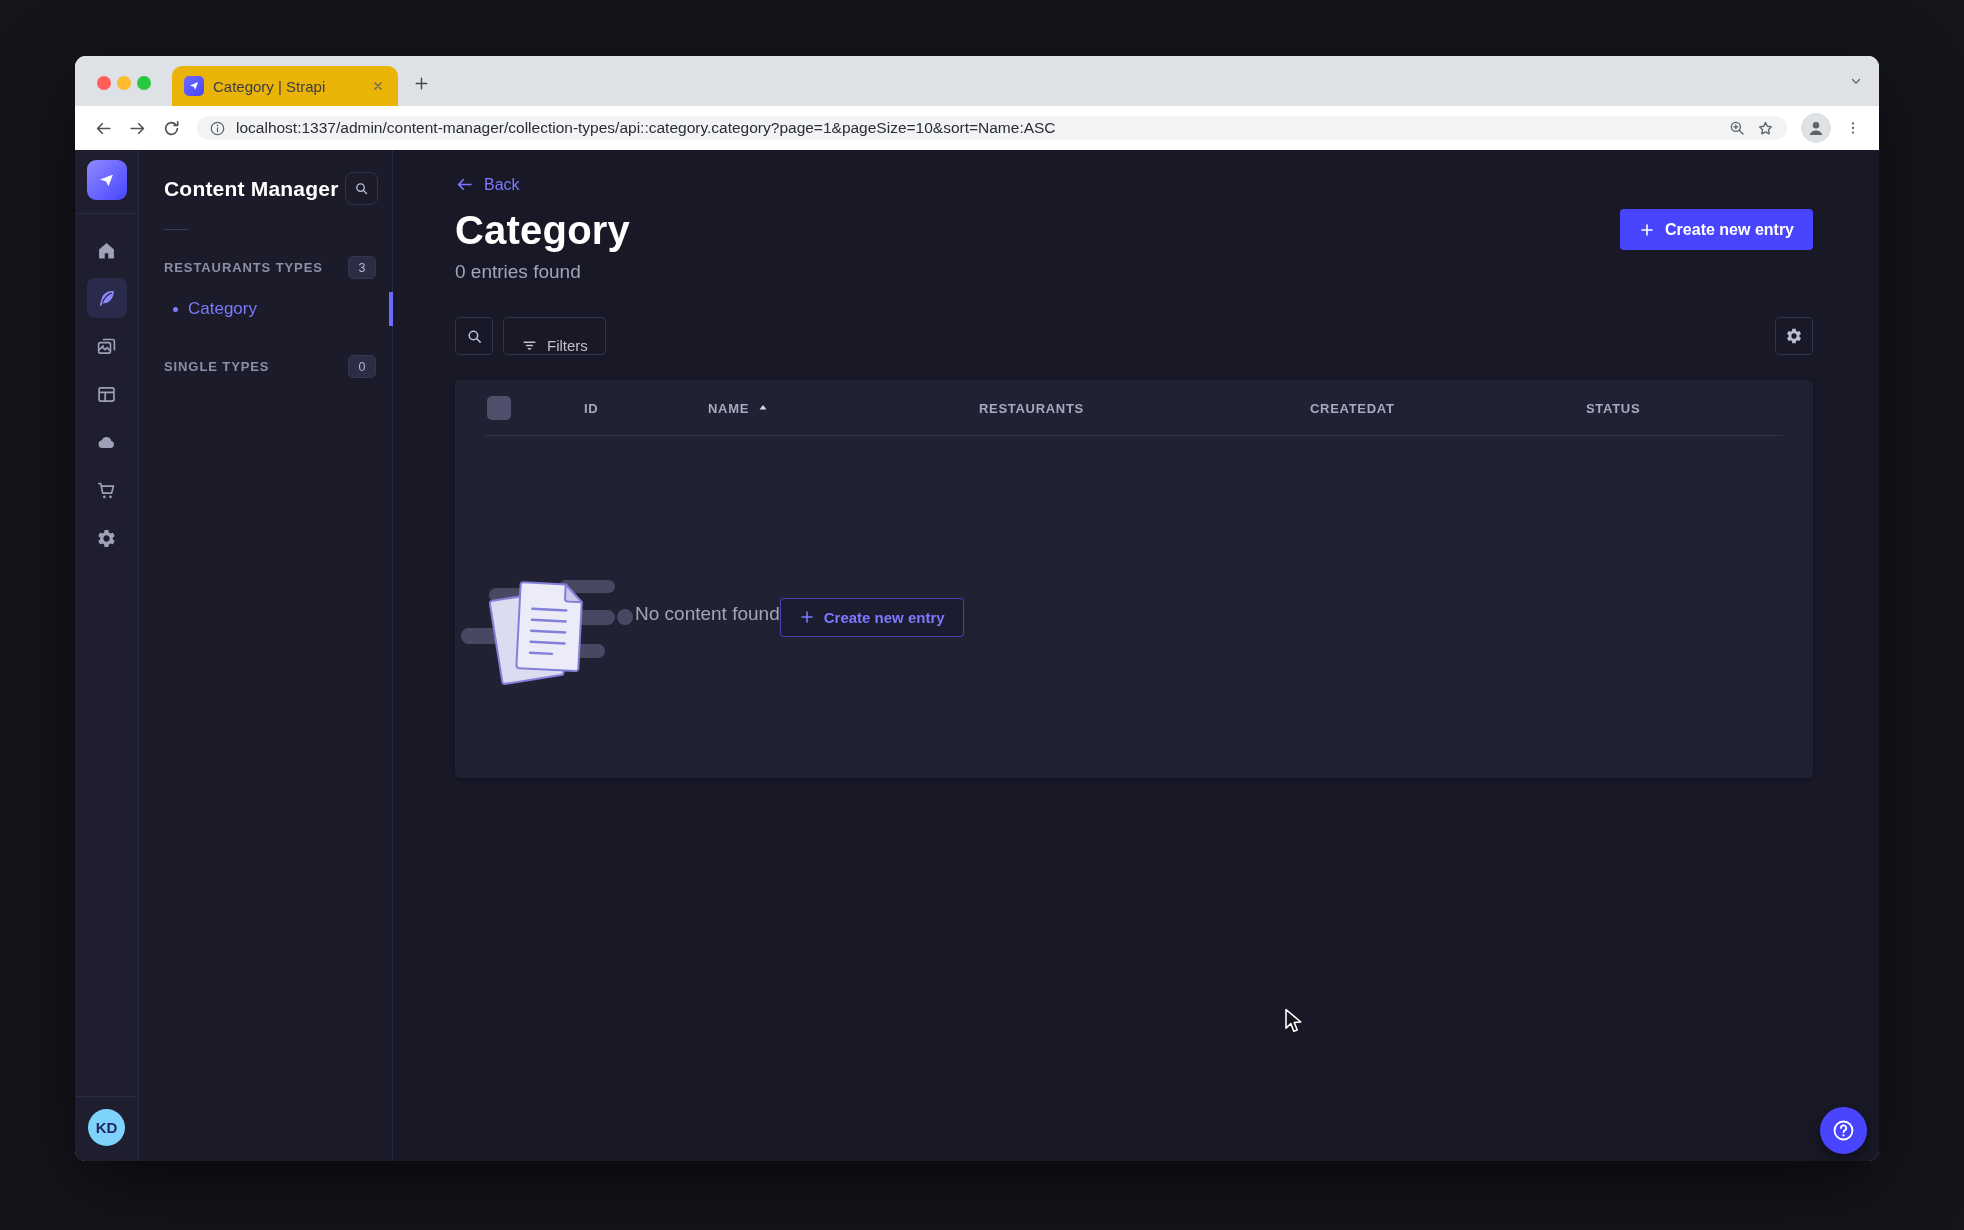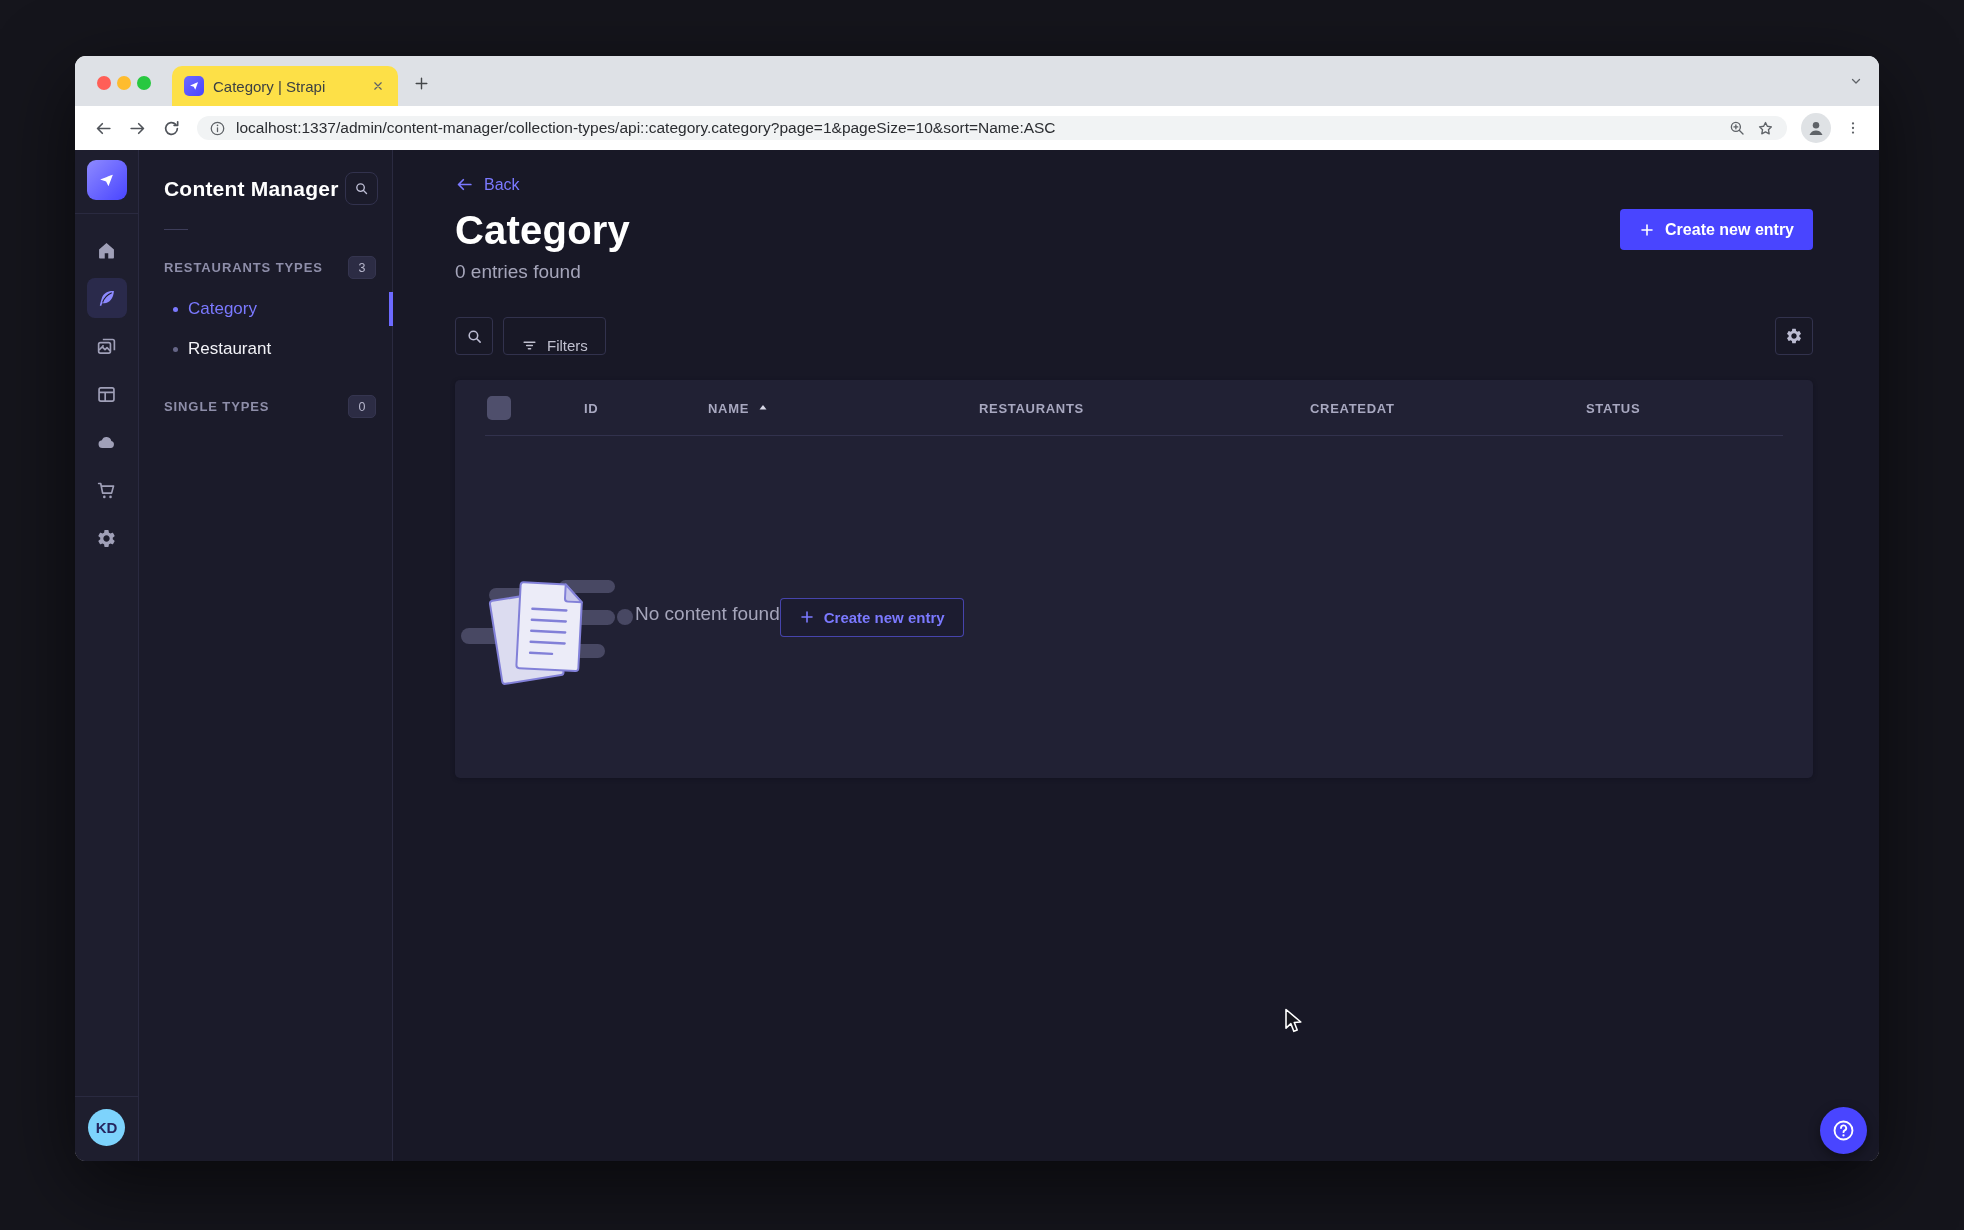--- a/index.html
+++ b/index.html
@@ -20,21 +20,21 @@
   }
   .tabbar { height:50px; background:#dee1e6; position:relative; flex:none; }
   .traffic { position:absolute; left:22px; top:20px; display:flex; gap:6px; }
   .traffic span { width:14px; height:14px; border-radius:50%; display:block; }
   .t-close { background:#ff5f57; }
   .t-min   { background:#febc2e; }
   .t-zoom  { background:#28c840; }
 
   .tab {
     position:absolute; left:97px; bottom:0; width:226px; height:40px;
-    background:#fde047; border-radius:10px 10px 0 0;
+    background:#eab308; border-radius:10px 10px 0 0;
     display:flex; align-items:center; gap:9px; padding:0 10px 0 12px;
   }
   .favicon {
     width:20px; height:20px; border-radius:5px; flex:none;
     background:linear-gradient(135deg,#6d6aff,#4945ff);
     display:grid; place-items:center;
   }
   .tab-title { flex:1; font-size:15px; color:#3c4043; white-space:nowrap; overflow:hidden; text-overflow:ellipsis; }
   .tab-close { width:20px; height:20px; display:grid; place-items:center; border-radius:50%; }
   .newtab { position:absolute; left:333px; top:14px; width:26px; height:26px; display:grid; place-items:center; }
@@ -303,24 +303,20 @@
       <div class="subnav-div"></div>
 
       <div class="section-head">
         <span class="section-label">RESTAURANTS TYPES</span>
         <span class="badge">3</span>
       </div>
       <div class="subnav-item active">
         <span class="bullet"></span>
         <span>Category</span>
         <span class="active-bar"></span>
-      </div>
-      <div class="subnav-item">
-        <span class="bullet"></span>
-        <span>Restaurant</span>
       </div>
 
       <div class="section-head">
         <span class="section-label">SINGLE TYPES</span>
         <span class="badge">0</span>
       </div>
     </div>
 
     <div class="main">
       <div class="page-head">

